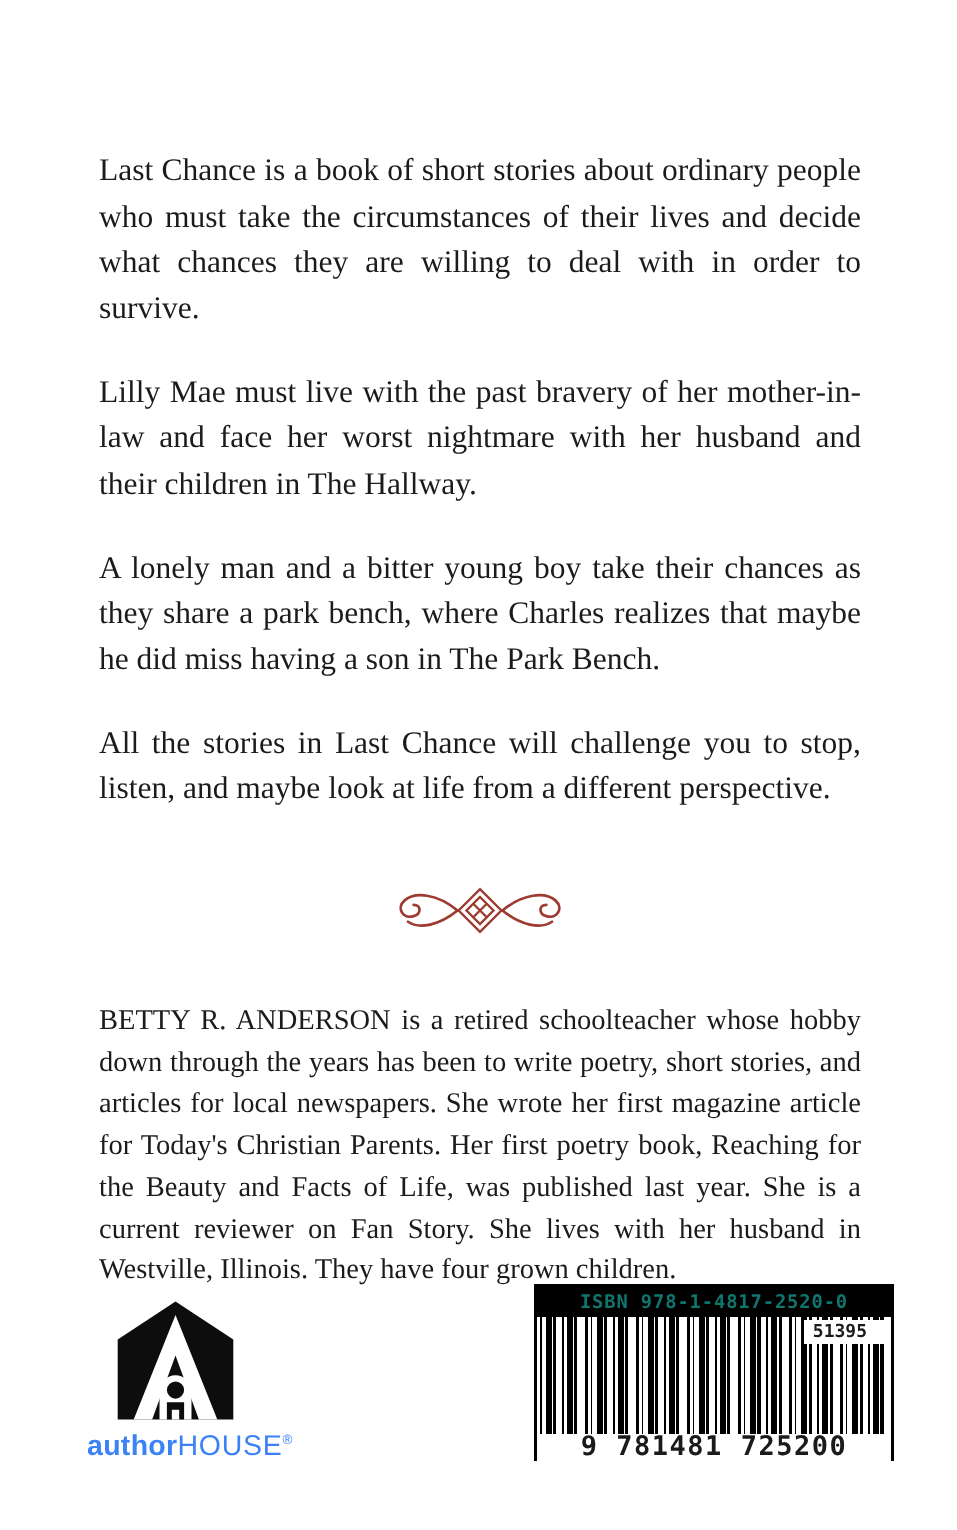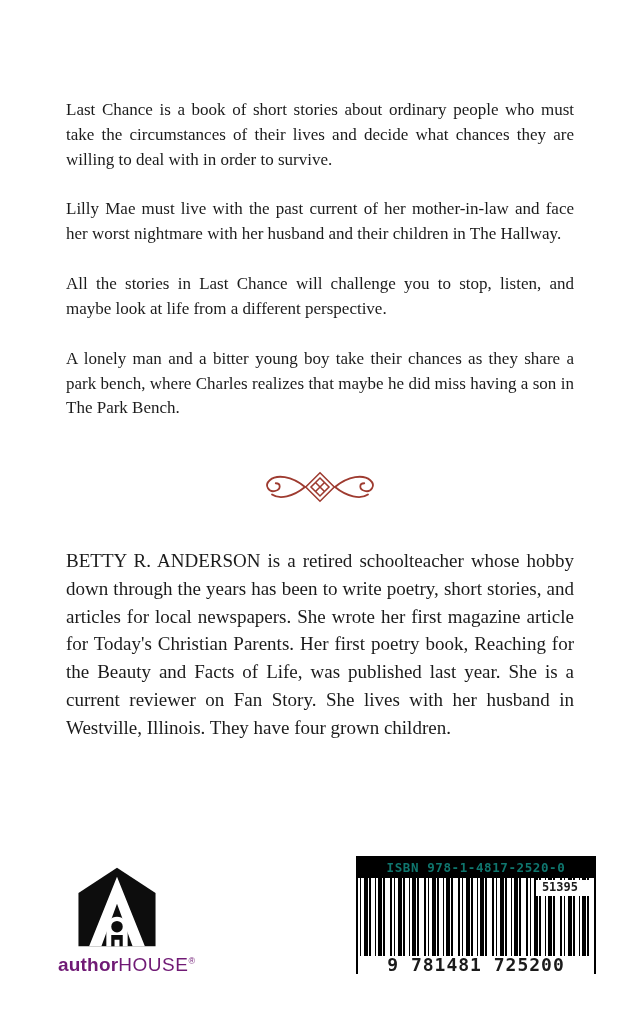--- a/index.html
+++ b/index.html
@@ -7,21 +7,21 @@
     position:relative;
     width:638px;height:1020px;
     margin:0 auto;
     background:#ffffff;
     font-family:"Liberation Serif", serif;
     color:#1b1b1b;
     overflow:hidden;
   }
   .content{padding:98px 64px 0 66px;}
   .para{
-    font-size:17px;
+    font-size:21px;
     line-height:1.46;
     text-align:justify;
     margin:0 0 25px 0;
   }
   .ornament-wrap{
     text-align:center;
     margin:44px 0 38px 0;
   }
   .ornament-wrap svg{display:inline-block;vertical-align:middle;}
   .bio{
@@ -33,21 +33,21 @@
   
   .logo{
     position:absolute;
     left:58px;bottom:44px;
     width:170px;
   }
   .logo-icon{display:block;margin:0 0 6px 16px;}
   .logo-text{
     font-family:"Liberation Sans", sans-serif;
     font-size:19px;
-    color:#701a75;
+    color:#3b82f6;
     letter-spacing:0.2px;
     white-space:nowrap;
   }
   .logo-text .lower{font-weight:700;}
   .logo-text .upper{font-weight:400;letter-spacing:0.5px;}
   .logo-text sup{font-size:9px;vertical-align:super;}
   
   .barcode-block{
     position:absolute;
     right:42px;bottom:46px;
@@ -95,23 +95,23 @@
     letter-spacing:1px;
   }
 </style>
 </head>
 <body>
 
 <div class="page">
 
   <div class="content">
     <p class="para">Last Chance is a book of short stories about ordinary people who must take the circumstances of their lives and decide what chances they are willing to deal with in order to survive.</p>
-    <p class="para">Lilly Mae must live with the past current of her mother-in-law and face her worst nightmare with her husband and their children in The Hallway.</p>
+    <p class="para">Lilly Mae must live with the past bravery of her mother-in-law and face her worst nightmare with her husband and their children in The Hallway.</p>
+    <p class="para">A lonely man and a bitter young boy take their chances as they share a park bench, where Charles realizes that maybe he did miss having a son in The Park Bench.</p>
     <p class="para">All the stories in Last Chance will challenge you to stop, listen, and maybe look at life from a different perspective.</p>
-    <p class="para">A lonely man and a bitter young boy take their chances as they share a park bench, where Charles realizes that maybe he did miss having a son in The Park Bench.</p>
 
     <div class="ornament-wrap">
       <svg width="150" height="44" viewBox="0 0 200 50" aria-hidden="true">
         <g stroke="#9e3b30" fill="none" stroke-width="2.4" stroke-linecap="round">
 
           <path d="M80,25 C62,10 42,8 33,16 C25,23 32,33 41,30 C48,28 48,20 41,20"></path>
           <path d="M80,25 C64,38 46,42 36,35"></path>
 
           <path d="M120,25 C138,10 158,8 167,16 C175,23 168,33 159,30 C152,28 152,20 159,20"></path>
           <path d="M120,25 C136,38 154,42 164,35"></path>

